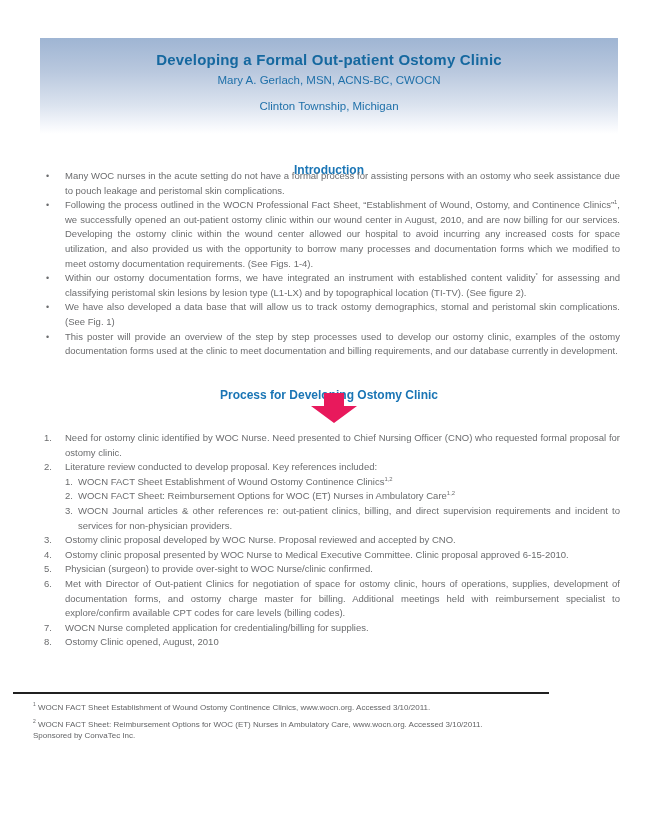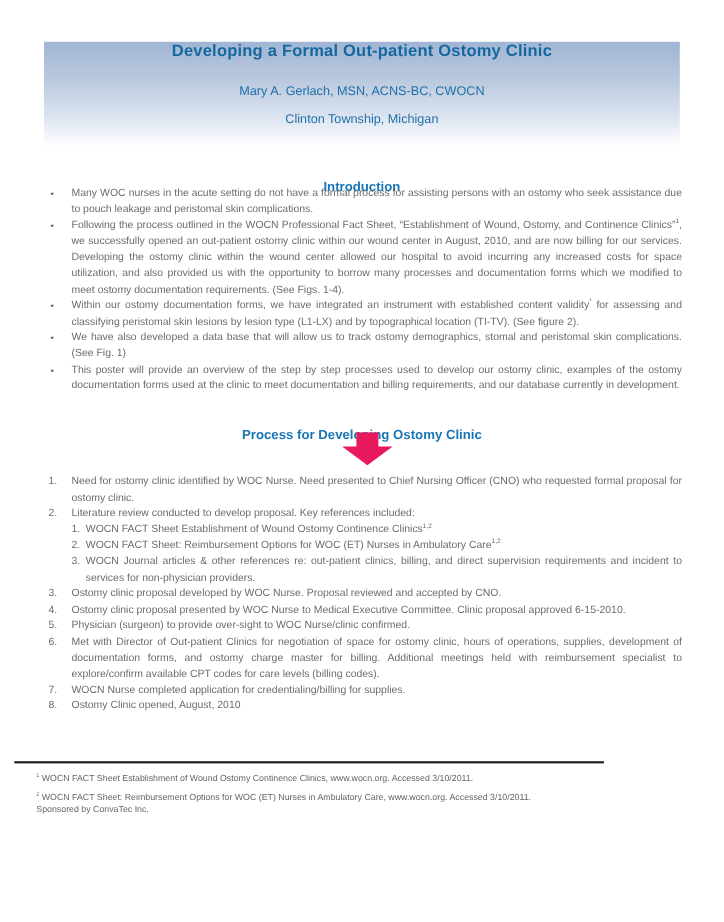--- a/index.html
+++ b/index.html
@@ -5,24 +5,24 @@
   html,body{margin:0;padding:0;}
   body{
     width:658px;height:838px;position:relative;background:#ffffff;
     font-family:"Liberation Sans","DejaVu Sans",sans-serif;
     color:#636466;overflow:hidden;
   }
   
   .banner{
     position:absolute;left:40px;top:38px;width:578px;height:96px;
     background:linear-gradient(to bottom,#9fb5d3 0%,#b9c8de 35%,#dbe3ef 70%,#f6f8fc 92%,#ffffff 100%);
-    text-align:center;box-sizing:border-box;
+    text-align:center;box-sizing:border-box;padding-top:13px;
   }
   .title{font-size:15px;font-weight:bold;color:#15689f;letter-spacing:.2px;}
-  .subtitle{font-size:11.5px;color:#1f70a9;margin-top:22px;}
+  .subtitle{font-size:11.5px;color:#1f70a9;margin-top:6px;}
   .location{font-size:11.5px;color:#1f70a9;margin-top:14px;}
 
   .section-heading{
     position:absolute;left:0;width:100%;text-align:center;
     font-size:12px;font-weight:bold;color:#1a75b5;margin-top:16px;
   }
   #intro-heading{top:147px;}
   #process-heading{top:372px;}
 
   .body-text{font-size:9.5px;line-height:14.6px;color:#6b6c6e;}

